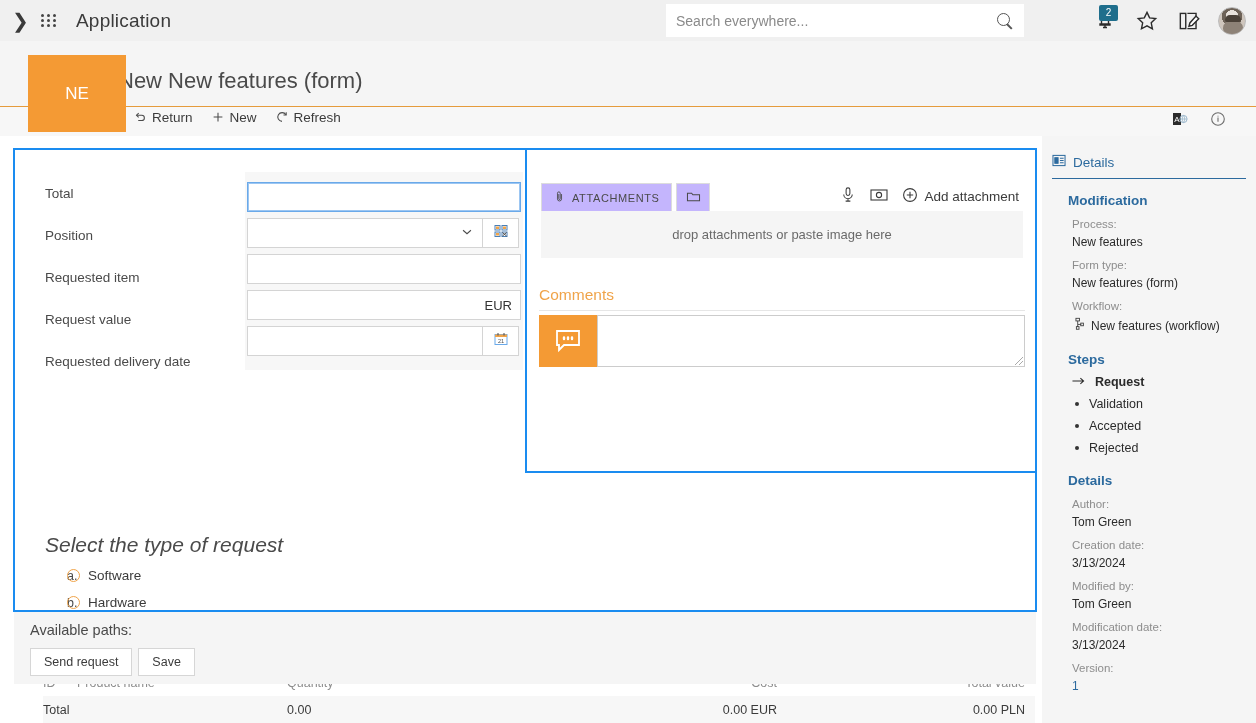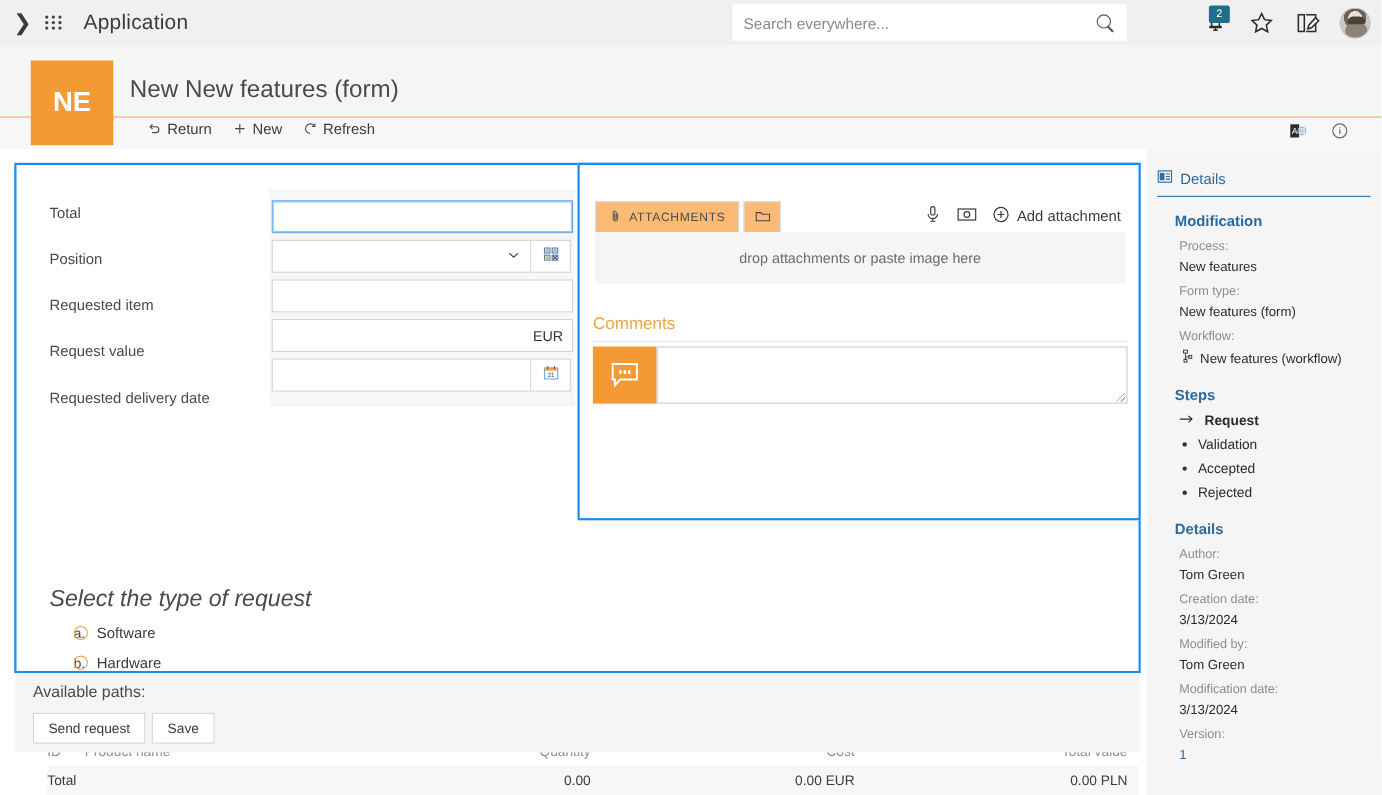--- a/index.html
+++ b/index.html
@@ -51,22 +51,22 @@
     background:#8d8277; border-radius:50% 50% 45% 45%;
   }
   .avatar::before{
     content:""; position:absolute; left:6px; top:7px; width:16px; height:7px;
     background:#4a4138; border-radius:8px 8px 3px 3px; z-index:2;
   }
 
   
   .formhdr { position:absolute; left:0; top:41px; width:1256px; height:65px; background:#f5f5f5; }
   .tile {
-    position:absolute; left:28px; top:55px; width:75px; height:77px;
-    background:#f49a34; color:#fff; font-size:25px; font-weight:700;
+    position:absolute; left:28px; top:55px; width:98px; height:77px;
+    background:#f49a34; color:#fff; font-size:17px; font-weight:400;
     display:flex; align-items:center; justify-content:center; z-index:4;
   }
   .ftitle { position:absolute; left:118px; top:68px; font-size:22px; color:#4a4a4a; font-weight:400; }
   .orangerule { position:absolute; left:0; top:106px; width:1256px; height:1px; background:#e59b3c; }
   .toolbar { position:absolute; left:0; top:107px; width:1256px; height:29px; background:#f7f7f7; }
   .tb-actions { position:absolute; left:133px; top:110px; display:flex; gap:18px; align-items:center;}
   .tb-item { display:flex; align-items:flex-start; gap:5px; font-size:13.5px; color:#3b3b3b; cursor:pointer;}
   .tb-ico { width:14px; height:14px; display:inline-block; position:relative; color:#4a4a4a;}
   .tb-right { position:absolute; right:30px; top:111px; display:flex; gap:22px; align-items:center;}
 
@@ -111,28 +111,28 @@
   .radio-row { display:flex; align-items:center; height:27px; font-size:13.5px; color:#3b3b3b;}
   .radio-letter { width:22px; padding-left:22px; font-size:12.5px; color:#4a4a4a;}
   .radio-circle { width:13px;height:13px;border:1.6px solid #f0a44a;border-radius:50%; margin-right:8px;}
 
   .prod-title { position:absolute; left:30px; top:498px; }
   .ptable { position:absolute; left:28px; top:524px; width:992px; font-size:12.5px; }
   .ptable .thead { display:flex; color:#8d8d8d; padding:4px 0 6px 0; }
   .ptable .trow { display:flex; background:#f7f7f7; color:#3b3b3b; padding:7px 0; }
   .c-id { width:34px; }
   .c-name { width:210px; }
-  .c-qty { width:250px; text-align:right; }
+  .c-qty { width:250px; }
   .c-cost { width:240px; text-align:right; }
   .c-total { flex:1; text-align:right; padding-right:10px; }
 
   
   .att-tabs { position:absolute; left:14px; top:33px; display:flex; }
   .att-tab {
-    height:28px; border:1px solid #dcdcdc; border-bottom:none; background:#fdba74;
+    height:28px; border:1px solid #dcdcdc; border-bottom:none; background:#c4b5fd;
     display:flex; align-items:center; gap:7px; padding:0 12px; font-size:11px;
     color:#4a4a4a; letter-spacing:.6px;
   }
   .att-tab.folder { width:34px; justify-content:center; margin-left:4px; padding:0; }
   .att-actions { position:absolute; right:16px; top:36px; display:flex; align-items:center; gap:14px; font-size:13.5px; color:#3b3b3b; }
   .att-drop {
     position:absolute; left:14px; top:61px; width:482px; height:47px; background:#f5f5f5;
     display:flex; align-items:center; justify-content:center; font-size:13px; color:#6a6a6a;
   }
   .cm-title { position:absolute; left:12px; top:136px; font-size:15.5px; color:#f0a44a; }

